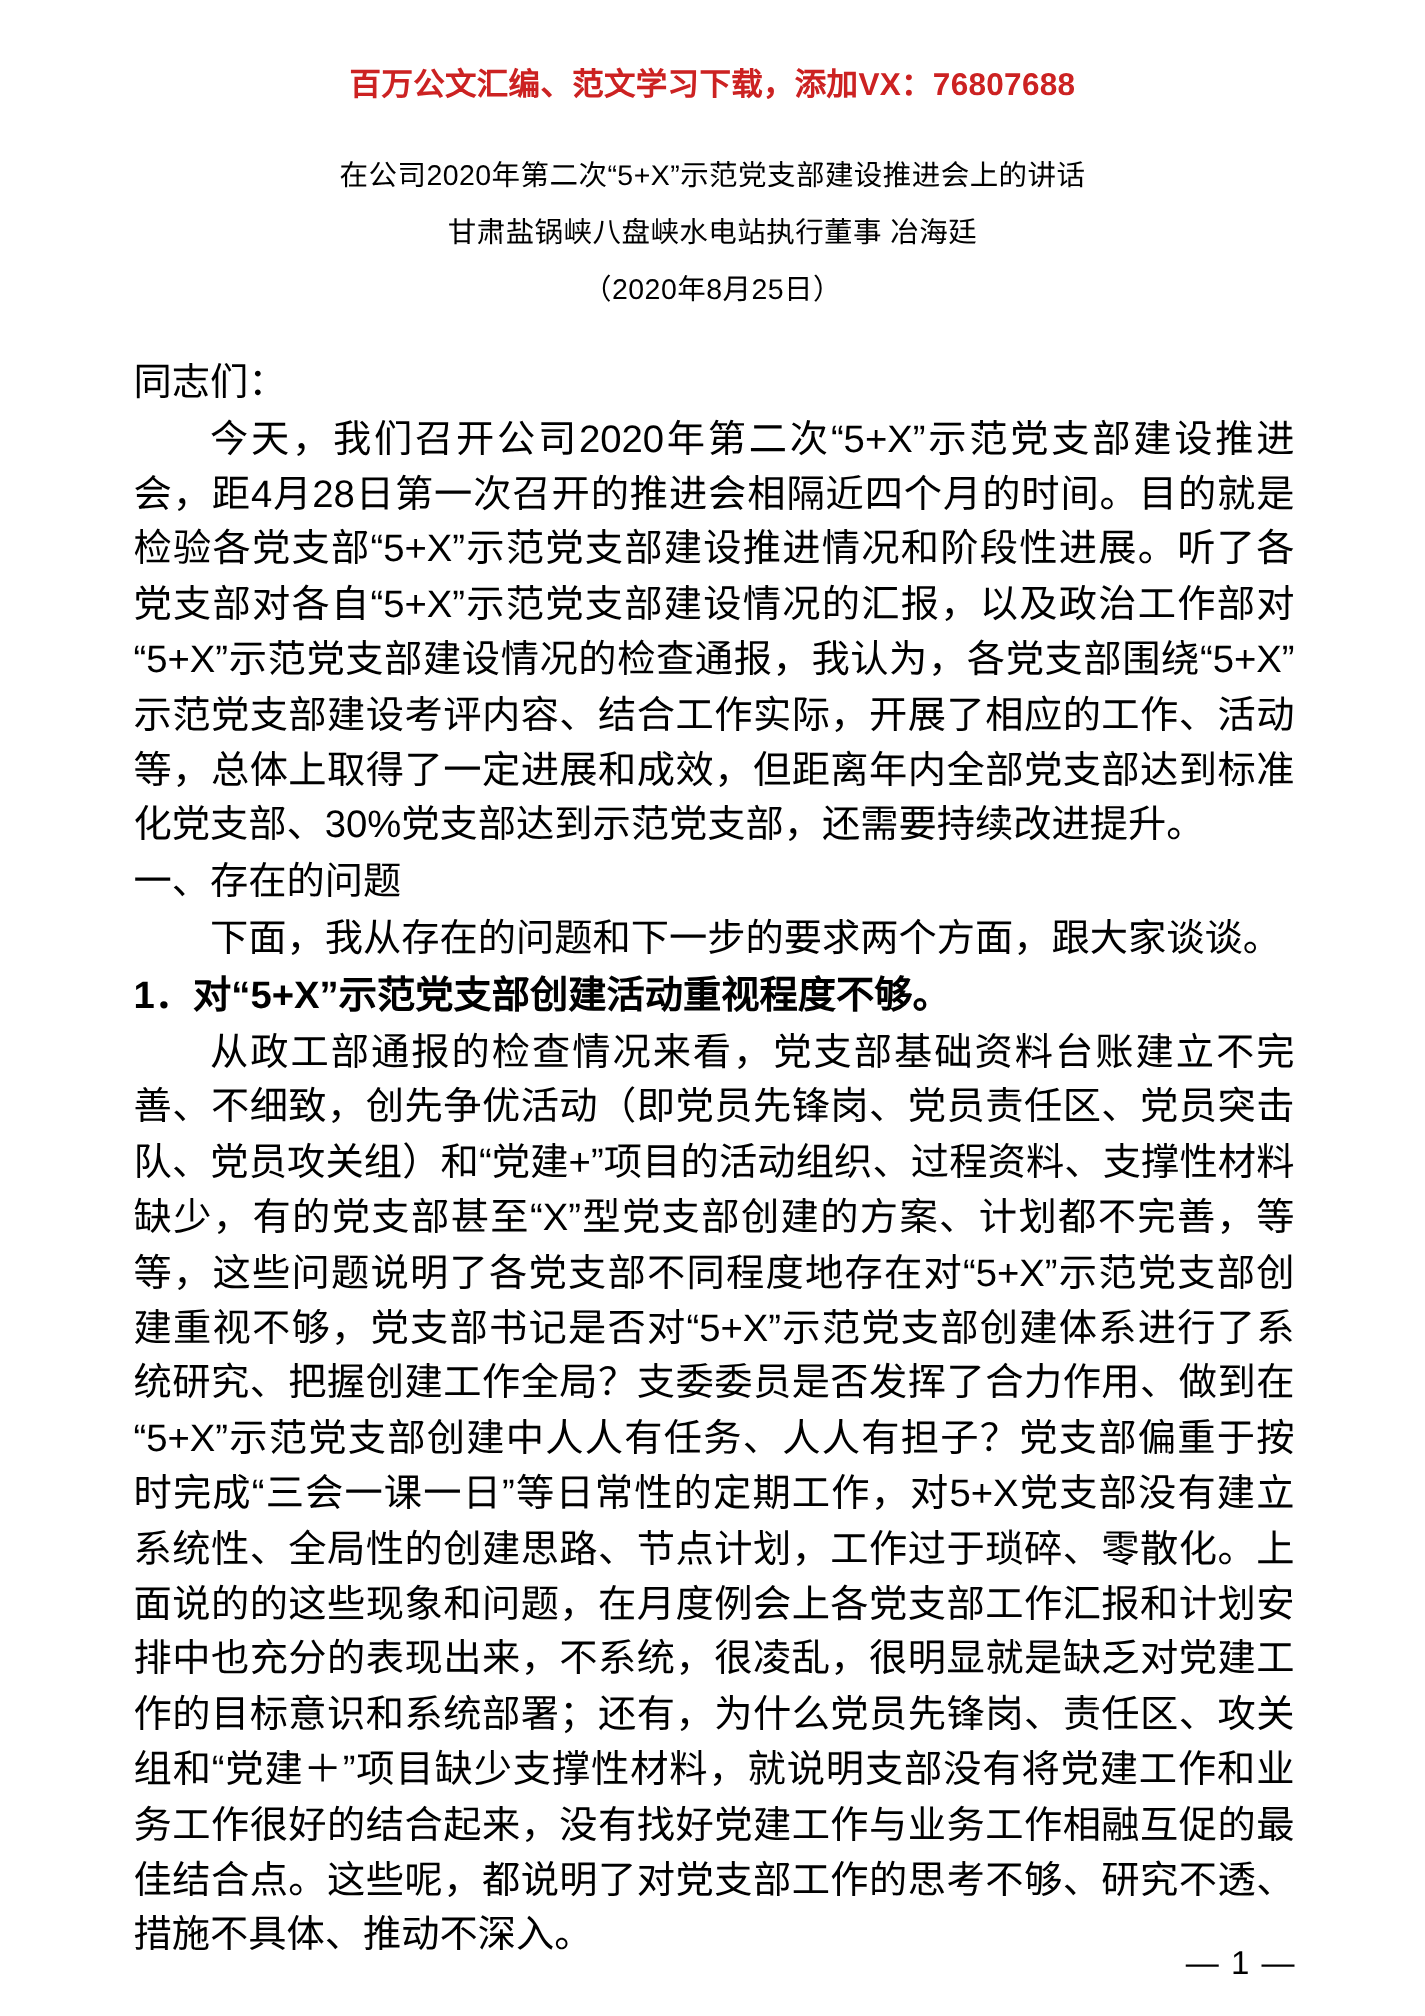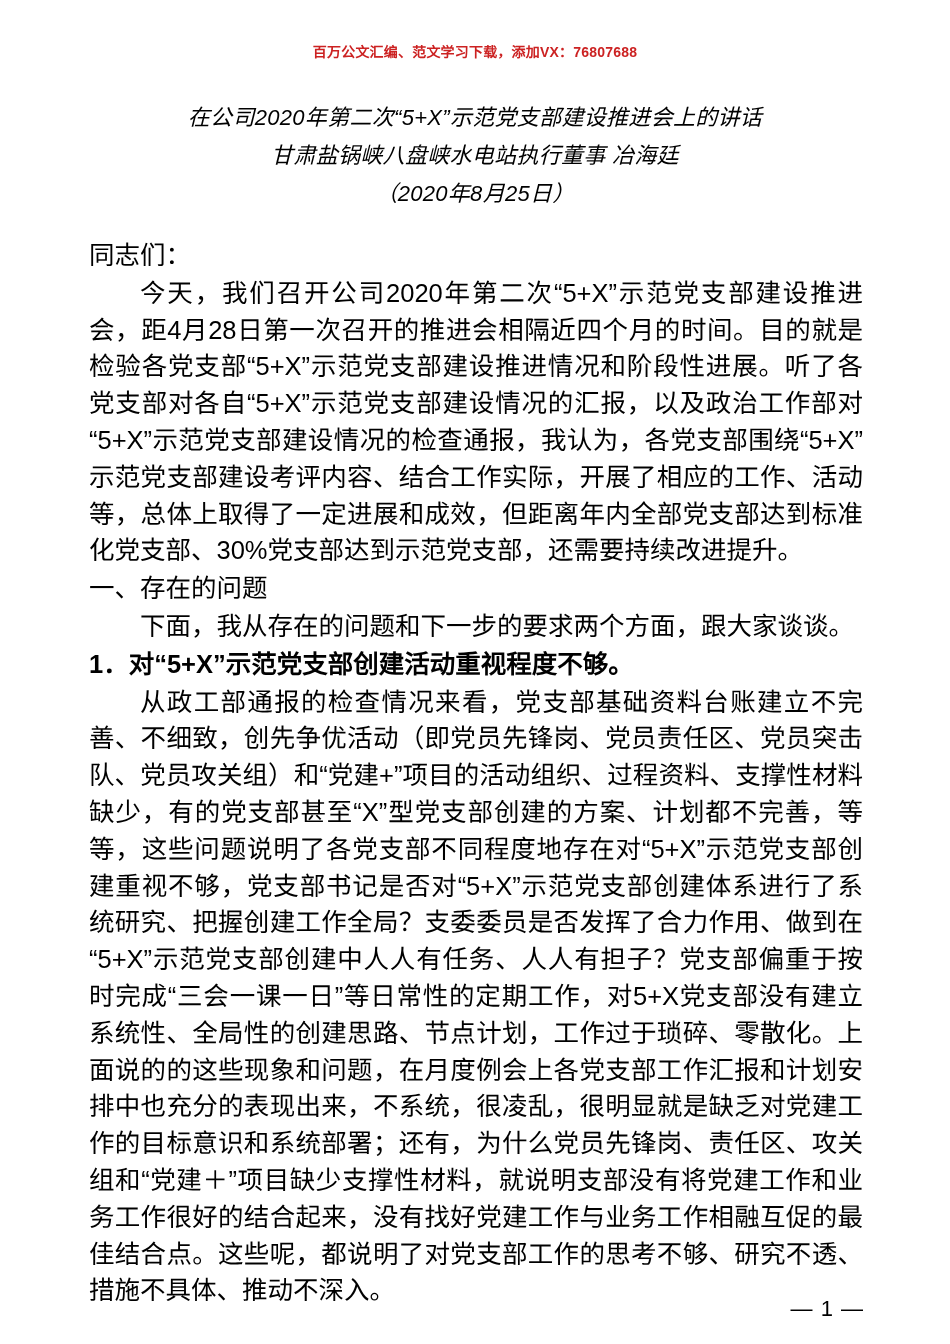--- a/index.html
+++ b/index.html
@@ -21,42 +21,41 @@
     overflow: hidden;
   }
 
   
   .promo-banner {
     position: absolute;
     top: 44px;
     left: 0;
     width: 100%;
     text-align: center;
-    font-size: 14px;
+    font-size: 21px;
     font-weight: bold;
     color: #cc2222;
     letter-spacing: 0.2px;
     line-height: 1.2;
   }
 
   
   .title-block {
     position: absolute;
     top: 99px;
     left: 88px;
     width: 774px;
     text-align: center;
   }
   .title-line {
-    font-size: 22px;
+    font-size: 19px;
     line-height: 38px;
     font-weight: normal;
     letter-spacing: 0.3px;
     white-space: nowrap;
-    font-style: italic;
   }
   .title-line.subtitle { }
   .title-line.date { }
 
   
   .body-content {
     position: absolute;
     top: 236px;
     left: 88px;
     width: 776px;

